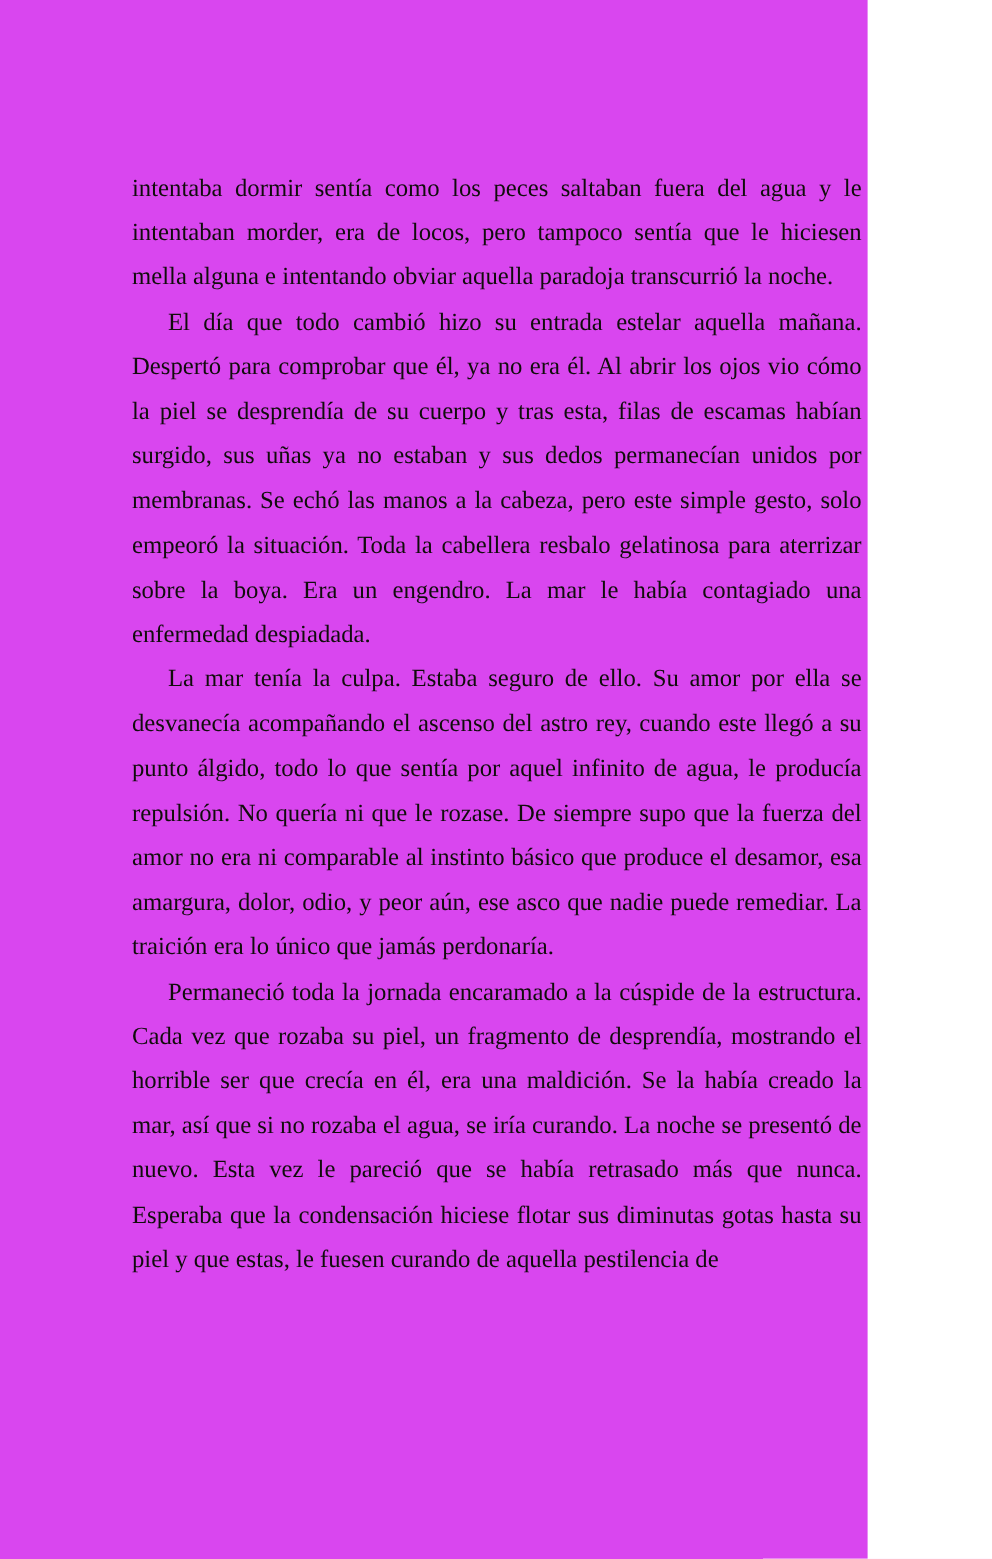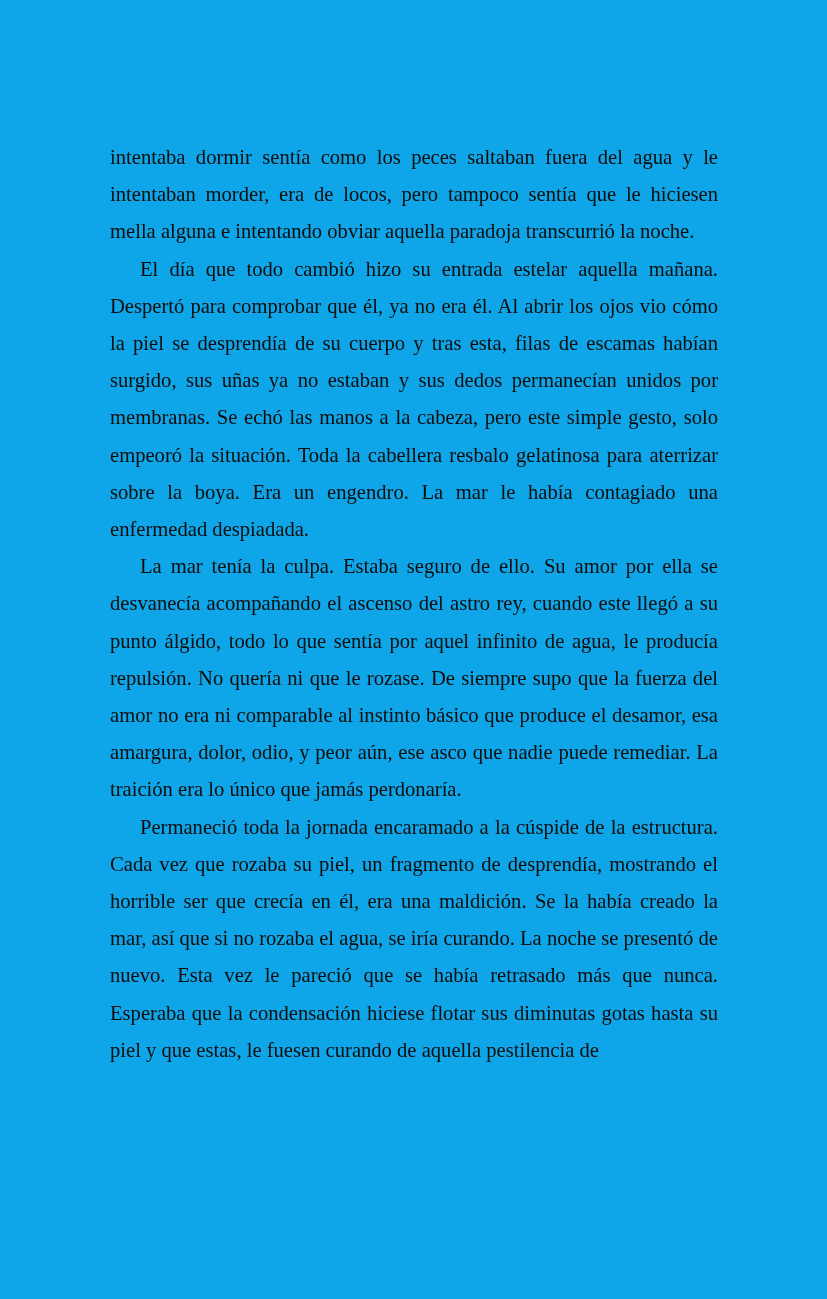--- a/index.html
+++ b/index.html
@@ -4,23 +4,23 @@
 <title>Página de libro</title>
 <style>
   html, body {
     margin: 0;
     padding: 0;
     background: #ffffff;
   }
 
   .page {
     position: relative;
-    width: 827px;
+    width: 723px;
     height: 1299px;
-    background: #0ea5e9;
+    background: #d946ef;
     overflow: hidden;
     box-sizing: border-box;
   }
 
   .text-block {
     position: absolute;
     left: 110px;
     top: 139px;
     width: 608px;
     font-family: "Liberation Serif", "DejaVu Serif", serif;

